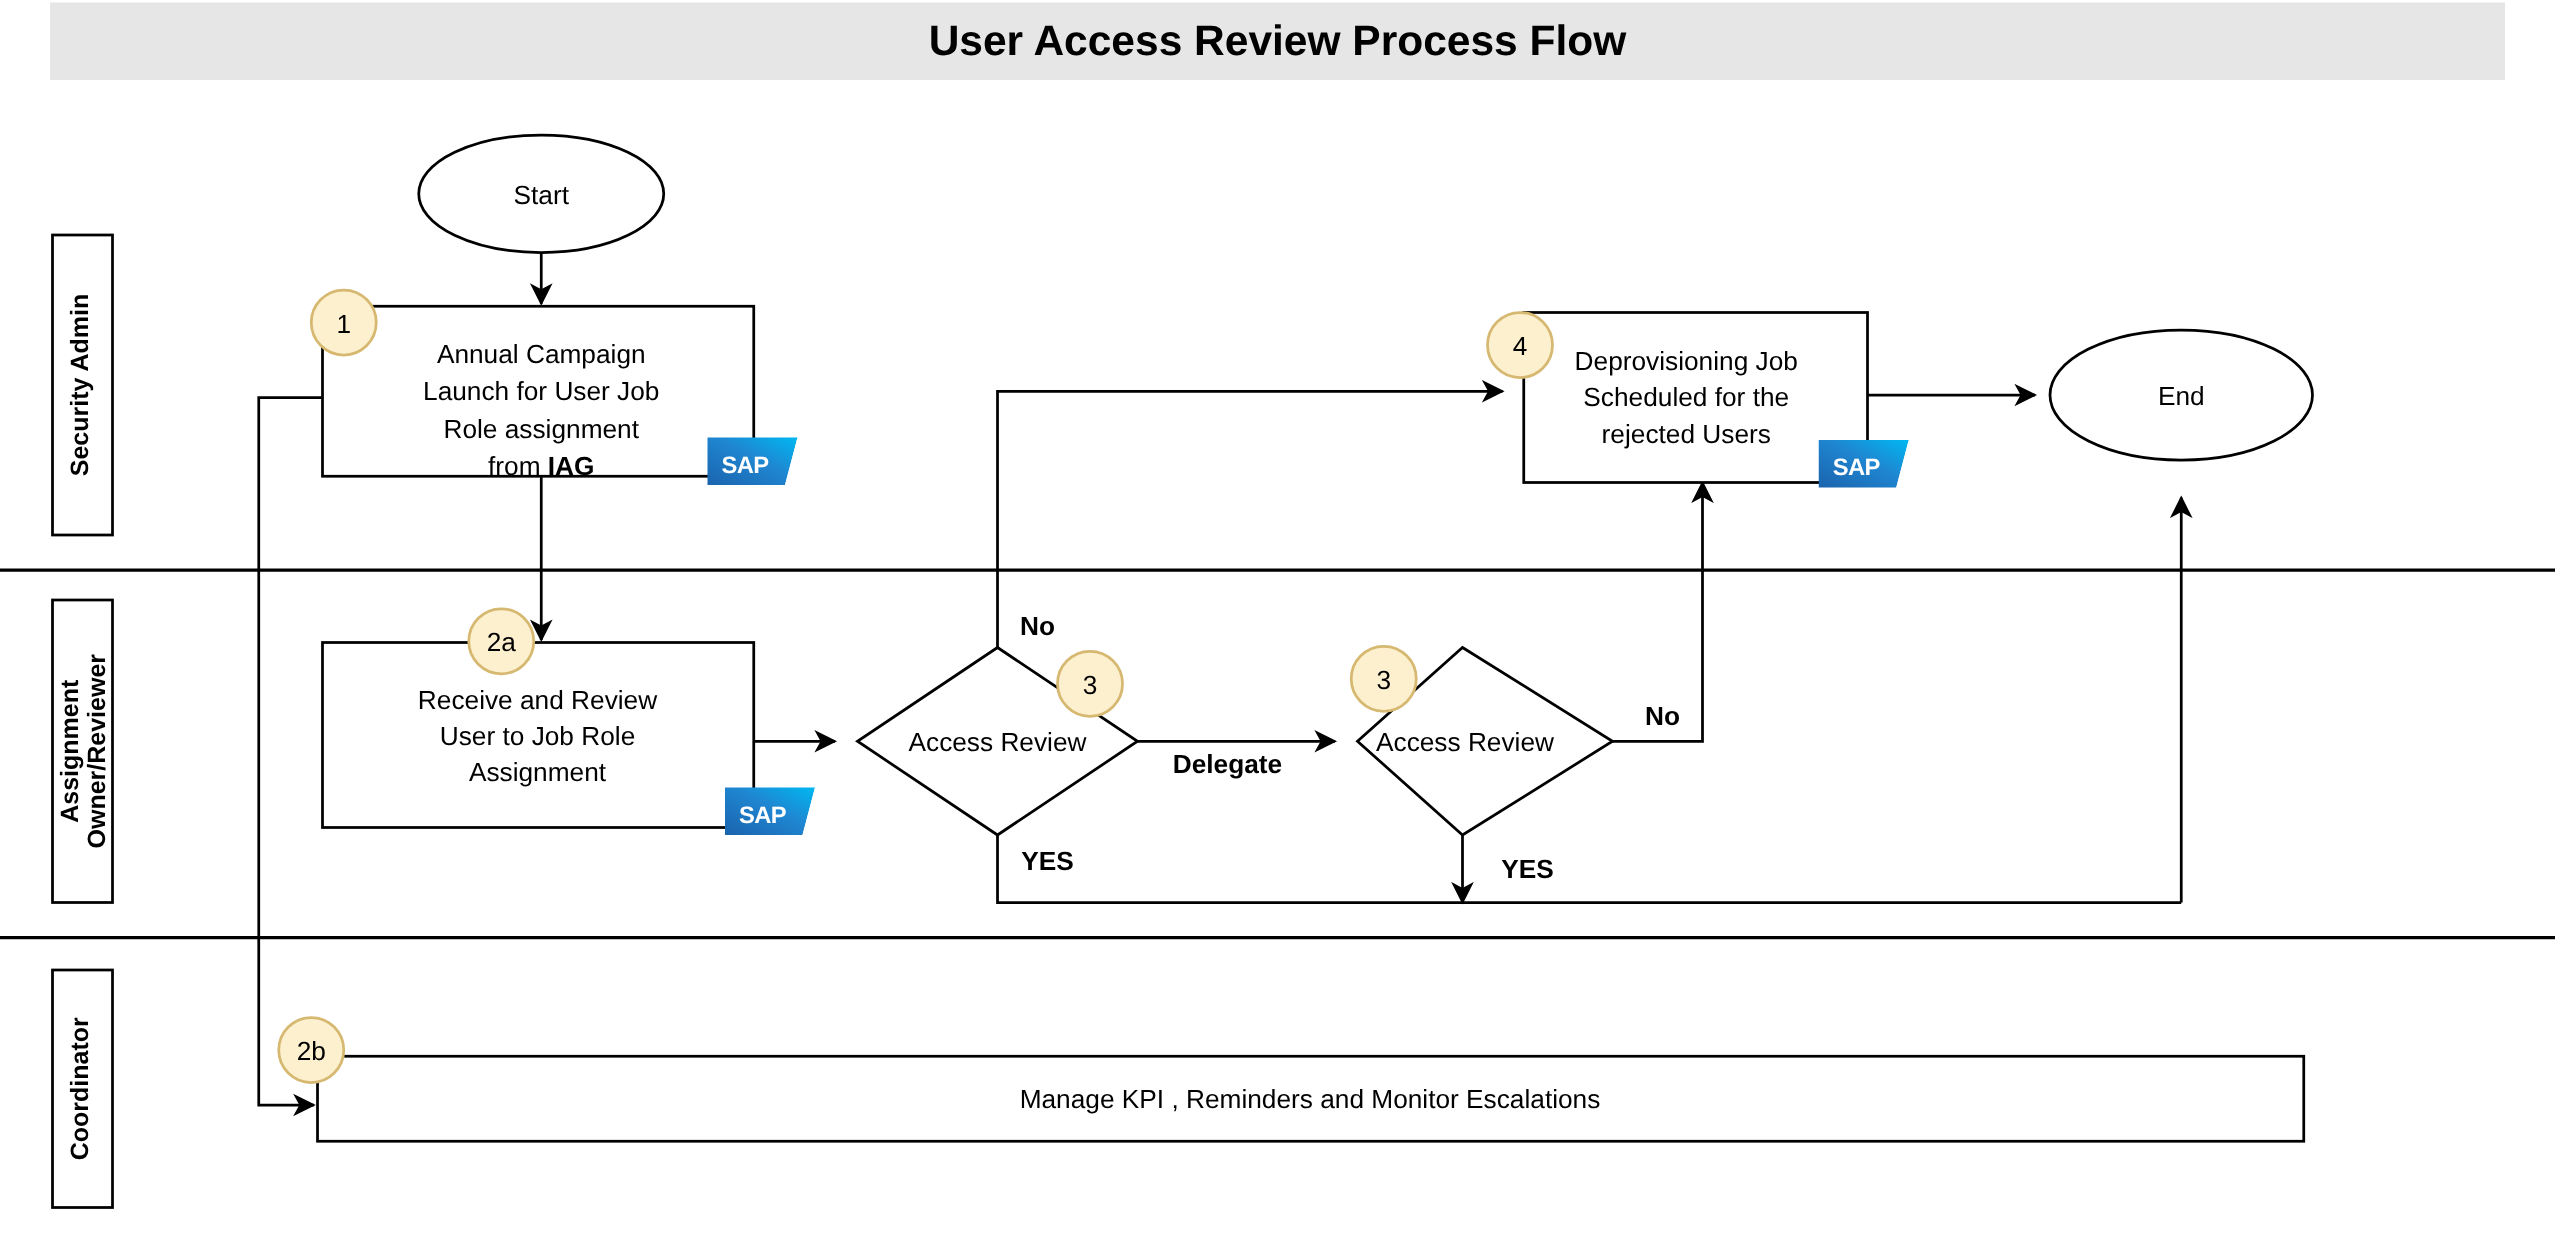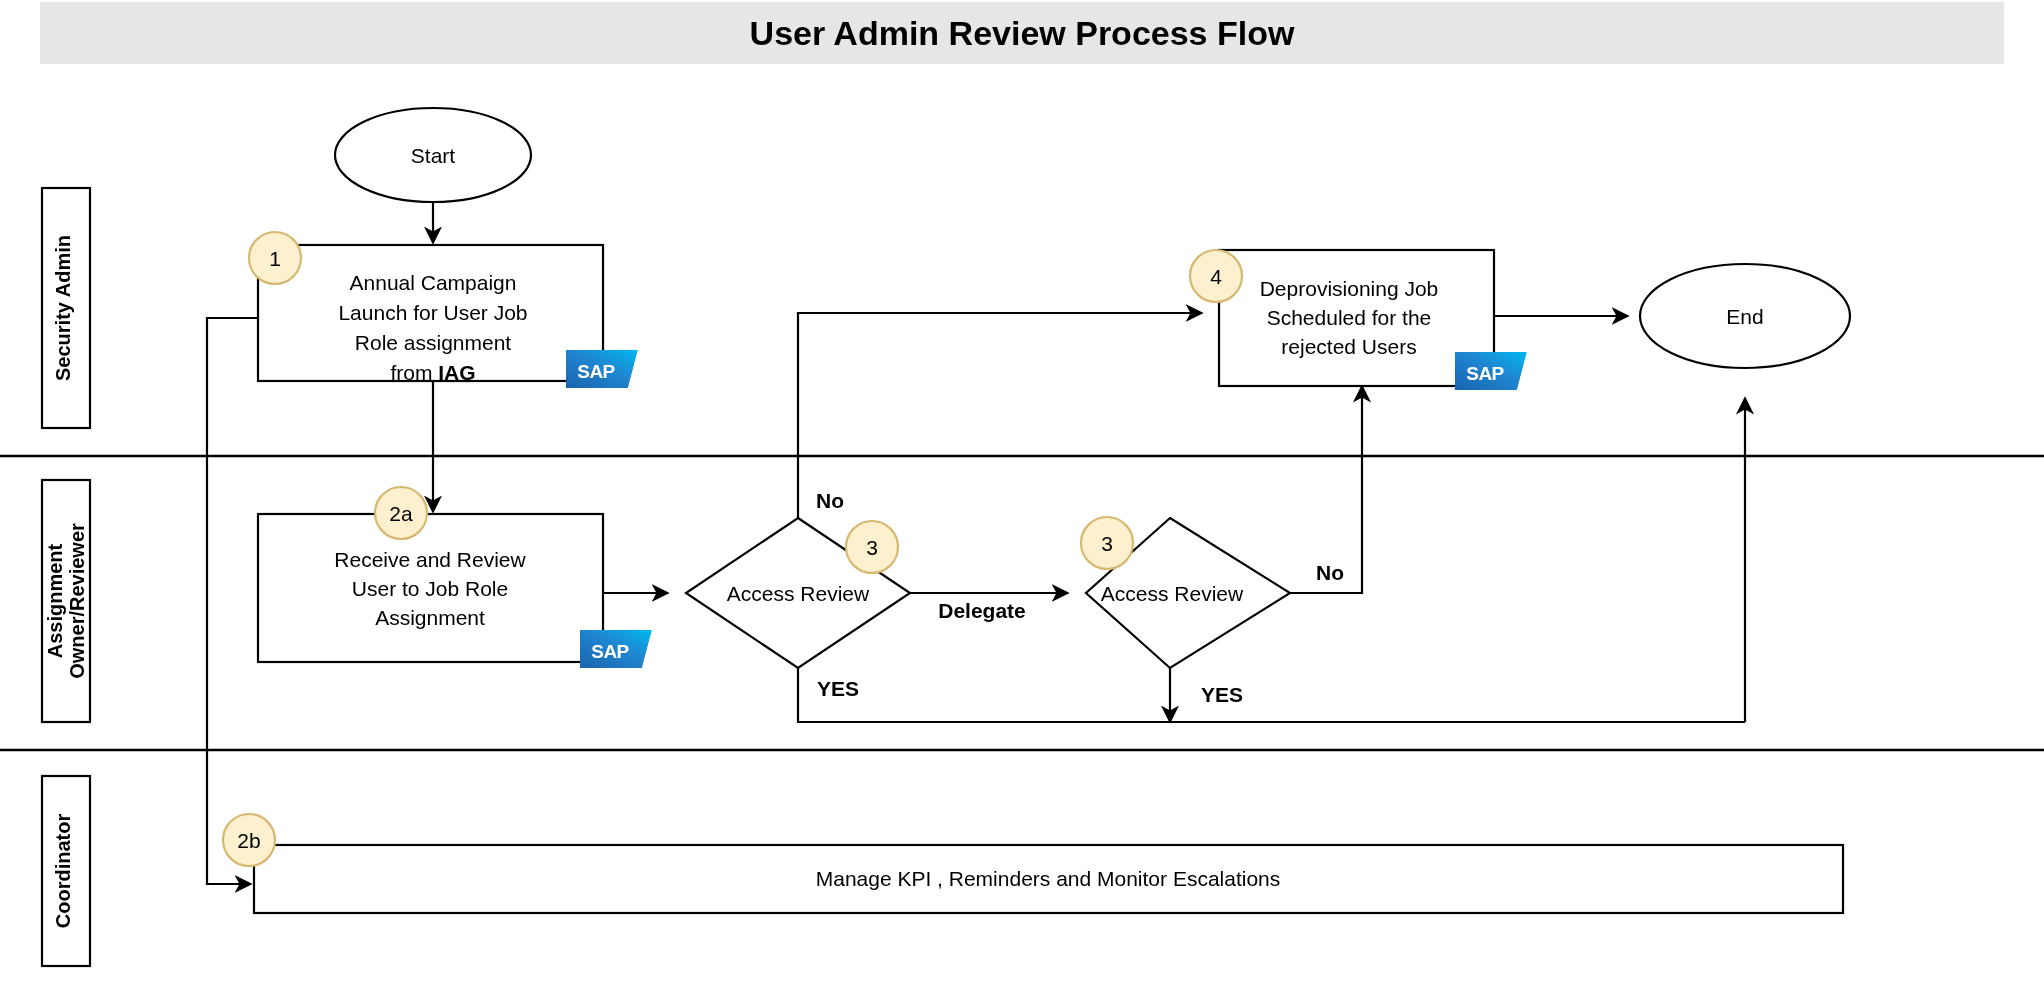--- a/index.html
+++ b/index.html
@@ -50,21 +50,21 @@
   .t-lane   { font-size: 20px; font-weight: bold; text-anchor: middle; }
   .t-bold-run{ font-weight: bold; }
   .sap-text { font-size: 19px; font-weight: bold; fill: #ffffff; text-anchor: middle; letter-spacing: -0.5px;}
 </style>
 </head>
 <body>
 
 <div id="page">
 
   <div id="title-bar">
-    <span id="title-text">User Admin Review Process Flow</span>
+    <span id="title-text">User Access Review Process Flow</span>
   </div>
 
   <svg class="flow" width="2044" height="986" viewBox="0 0 2044 986">
 
     <defs>
       <marker id="arrow" viewBox="0 0 12 12" refX="10" refY="6" markerWidth="9" markerHeight="9" orient="auto-start-reverse">
         <path d="M 0 0.5 L 11 6 L 0 11.5 L 3 6 Z" fill="#000000"></path>
       </marker>
       <linearGradient id="sapgrad" x1="0" y1="1" x2="1" y2="0">
         <stop offset="0%" stop-color="#1b63ad"></stop>

